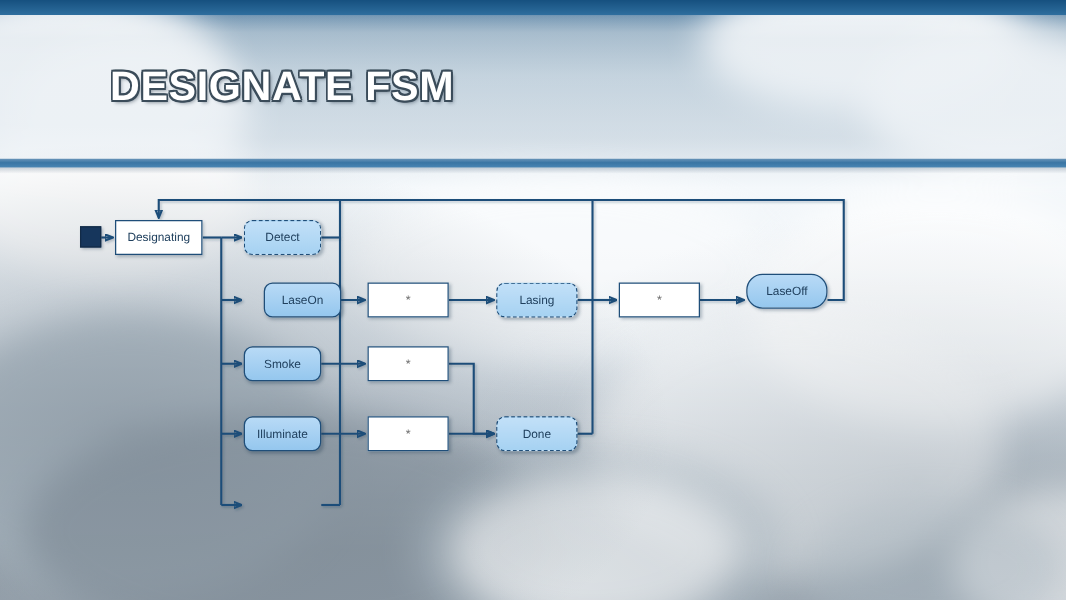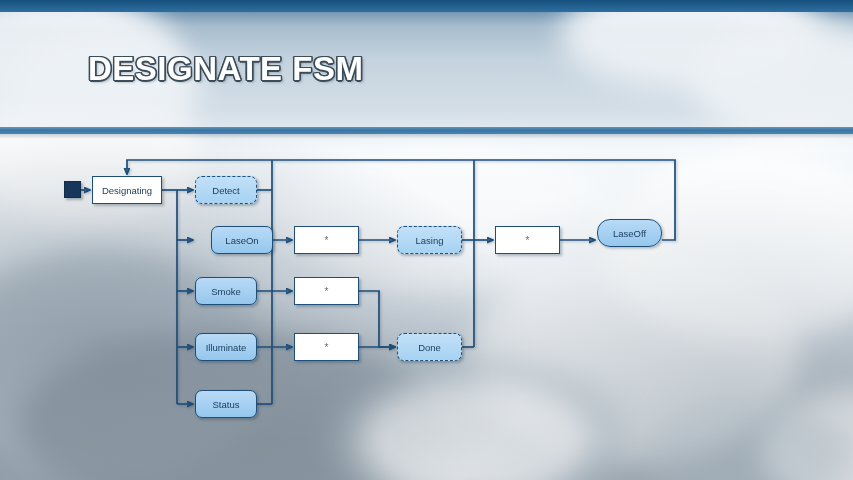--- a/index.html
+++ b/index.html
@@ -203,23 +203,20 @@
       </div>
     <div class="node state" style="left:195px; top:226px; width:62px; height:28px;margin-left:16px;">
         <span>LaseOn</span>
       </div>
     <div class="node state" style="left:195px; top:333px; width:62px; height:28px;">
         <span>Illuminate</span>
       </div>
     <div class="node state" style="left:195px; top:277px; width:62px; height:28px;">
         <span>Smoke</span>
       </div>
-    <div class="node state" style="left:195px; top:390px; width:62px; height:28px;">
-        <span>Status</span>
-      </div>
 
     <div class="node plain star" style="left:294px; top:226px; width:65px; height:28px;">
         <span>*</span>
       </div>
     <div class="node plain star" style="left:294px; top:277px; width:65px; height:28px;">
         <span>*</span>
       </div>
     <div class="node plain star" style="left:294px; top:333px; width:65px; height:28px;">
         <span>*</span>
       </div>

